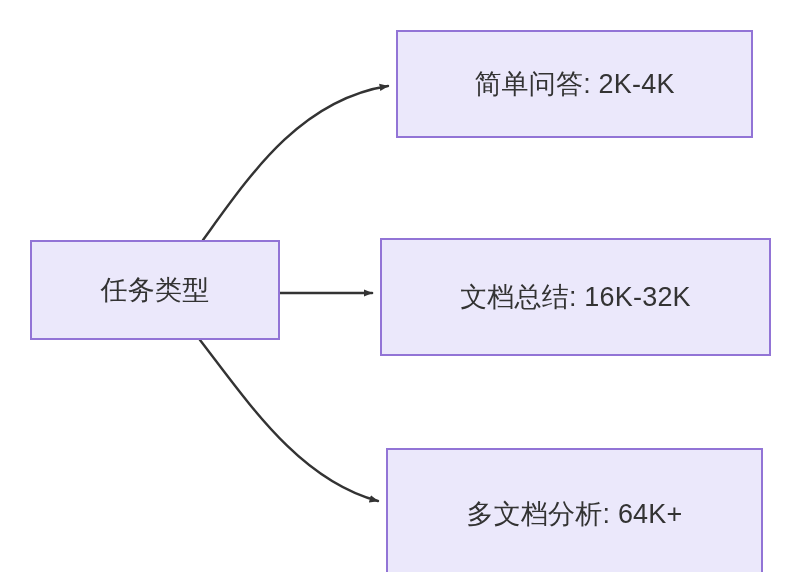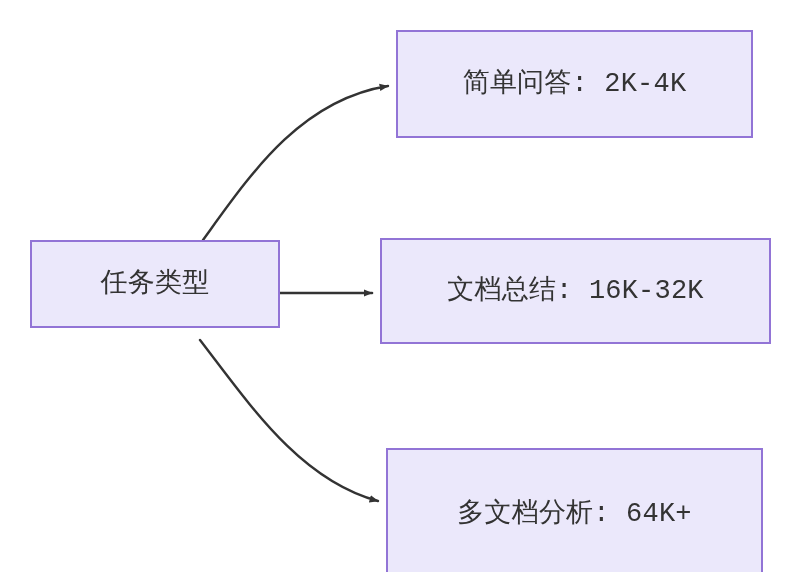--- a/index.html
+++ b/index.html
@@ -28,46 +28,45 @@
   }
   .node {
     position: absolute;
     box-sizing: border-box;
     background: #ebe8fb;
     border: 2px solid #9274d6;
     display: flex;
     align-items: center;
     justify-content: center;
     text-align: center;
-    font-family: Liberation Mono, monospace;
   }
   .node-label {
     color: #333333;
     font-size: 27px;
     line-height: 1.2;
     letter-spacing: 0.2px;
     white-space: nowrap;
   }
   #node-root {
     left: 30px;
     top: 240px;
     width: 250px;
-    height: 88px;
+    height: 100px;
   }
   #node-simple-qa {
     left: 396px;
     top: 30px;
     width: 357px;
     height: 108px;
   }
   #node-doc-summary {
     left: 380px;
     top: 238px;
     width: 391px;
-    height: 106px;
+    height: 118px;
   }
   #node-multi-doc {
     left: 386px;
     top: 448px;
     width: 377px;
     height: 132px;
   }
 </style>
 </head>
 <body>

